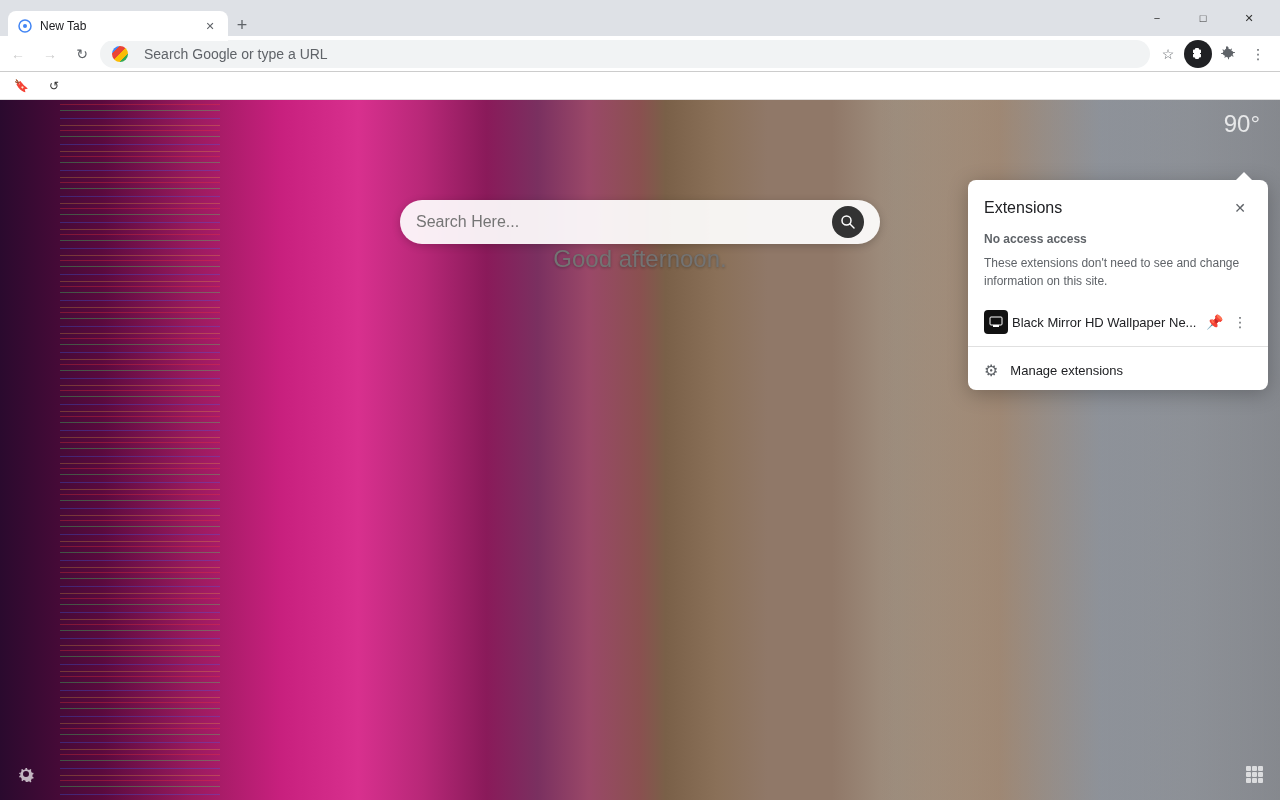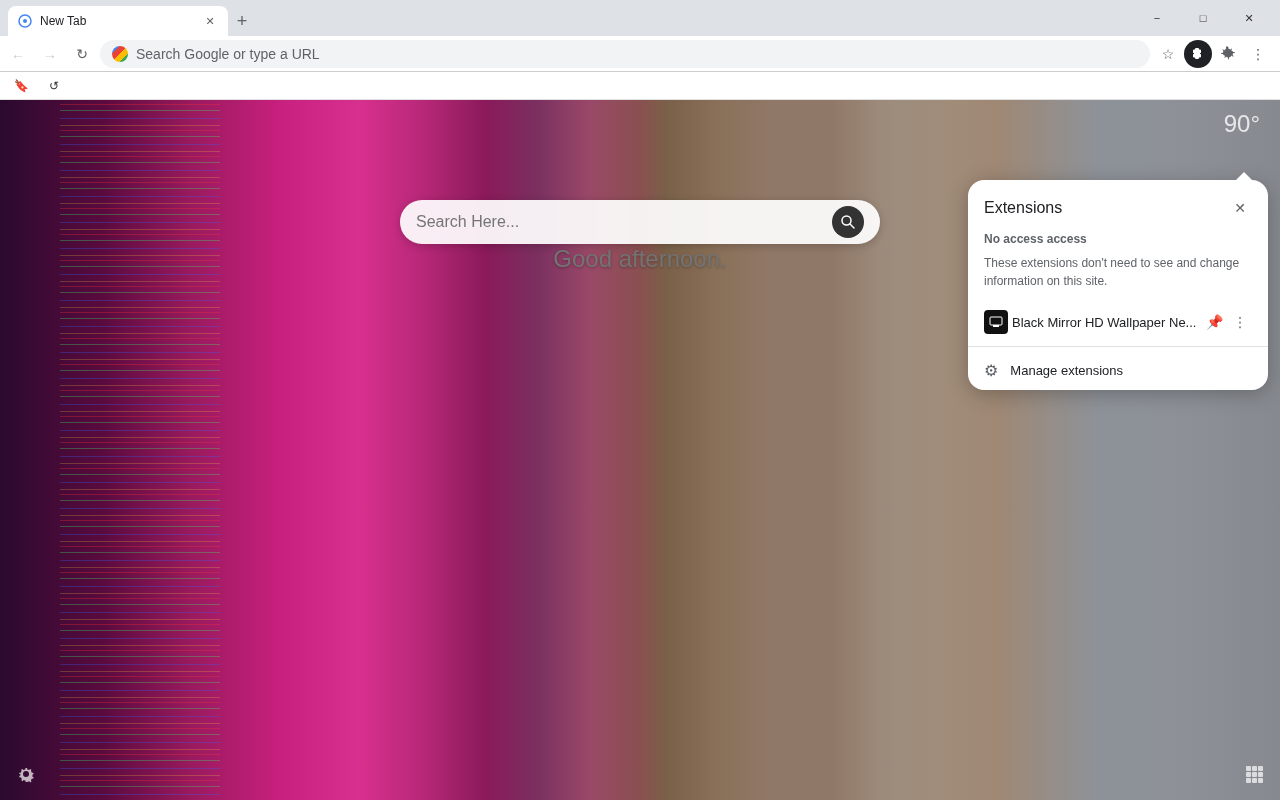--- a/index.html
+++ b/index.html
@@ -6,21 +6,21 @@
     body { width: 1280px; height: 800px; overflow: hidden; font-family: 'Segoe UI', Arial, sans-serif; }
 
     
     .browser-window { width: 1280px; height: 800px; display: flex; flex-direction: column; background: #dee1e6; }
 
     
     .title-bar {
       display: flex; align-items: center; background: #dee1e6;
       height: 36px; padding: 0 8px; user-select: none;
     }
-    .tab-strip { display: flex; align-items: center; flex: 1; height: 20px; }
+    .tab-strip { display: flex; align-items: flex-start; flex: 1; height: 20px; }
     .tab {
       display: flex; align-items: center; background: #fff; border-radius: 8px 8px 0 0;
       height: 30px; padding: 0 10px; gap: 8px; min-width: 220px; max-width: 247px;
       font-size: 12px; color: #202124; position: relative; top: 3px;
     }
     .tab-favicon { width: 14px; height: 14px; }
     .tab-title { flex: 1; white-space: nowrap; overflow: hidden; text-overflow: ellipsis; font-size: 12px; }
     .tab-close {
       width: 16px; height: 16px; border-radius: 50%; display: flex; align-items: center; justify-content: center;
       cursor: pointer; font-size: 11px; color: #5f6368;
@@ -40,21 +40,21 @@
       display: flex; align-items: center; background: #fff;
       height: 36px; padding: 0 8px 0 4px; gap: 4px; border-bottom: 1px solid #ccc;
     }
     .nav-btn {
       width: 28px; height: 28px; border-radius: 50%; display: flex; align-items: center; justify-content: center;
       cursor: pointer; color: #5f6368; font-size: 14px;
     }
     .nav-btn.disabled { color: #ccc; cursor: default; }
     .omnibox {
       flex: 1; height: 28px; border-radius: 14px; background: #f1f3f4;
-      display: flex; align-items: center; padding: 0 12px; gap: 8px;
+      display: flex; align-items: center; padding: 0 12px; gap: 16px;
     }
     .google-g {
       width: 16px; height: 16px; border-radius: 50%;
       background: linear-gradient(135deg, #4285f4 25%, #ea4335 25% 50%, #fbbc05 50% 75%, #34a853 75%);
       flex-shrink: 0;
     }
     .omnibox-text { font-size: 14px; color: #5f6368; flex: 1; }
     .toolbar-right { display: flex; align-items: center; gap: 2px; }
     .toolbar-btn {
       width: 28px; height: 28px; border-radius: 50%; display: flex; align-items: center; justify-content: center;
@@ -127,21 +127,21 @@
 
     
     .temperature {
       position: absolute; top: 10px; right: 20px;
       font-size: 24px; color: rgba(255,255,255,0.8); font-weight: 400;
     }
 
     
     .extensions-popup {
       position: absolute; top: 80px; right: 12px;
-      width: 300px; background: #fff; border-radius: 16px;
+      width: 300px; background: #fff; border-radius: 8px;
       box-shadow: 0 4px 20px rgba(0,0,0,0.25); z-index: 100;
     }
     .ext-header {
       display: flex; align-items: center; justify-content: space-between;
       padding: 16px 16px 8px 16px;
     }
     .ext-title { font-size: 16px; font-weight: 500; color: #202124; }
     .ext-close-btn {
       width: 24px; height: 24px; border-radius: 50%; display: flex; align-items: center; justify-content: center;
       cursor: pointer; color: #5f6368; font-size: 14px;

